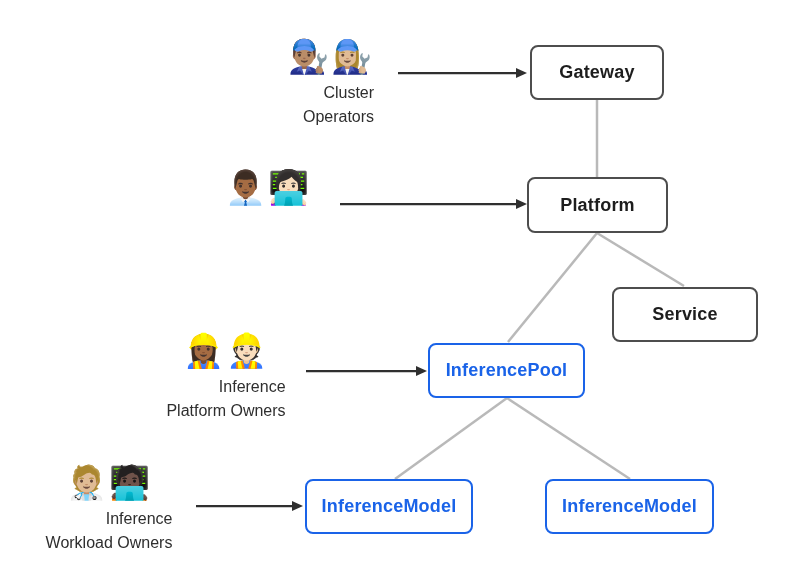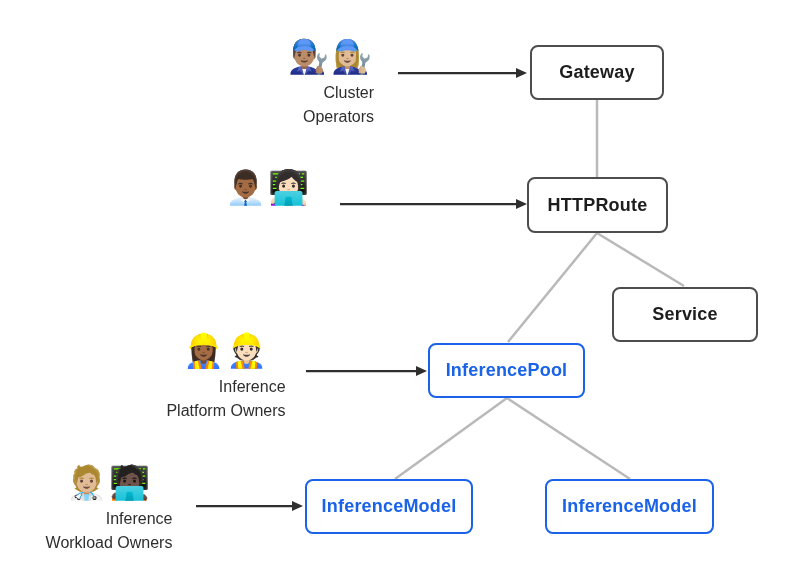--- a/index.html
+++ b/index.html
@@ -127,21 +127,21 @@
     <div class="persona-emojis">🧑🏼‍⚕️🧑🏿‍💻</div>
     <div class="persona-label">Inference
 Workload Owners</div>
   </div>
 
   <div class="node node-gateway">
     <span>Gateway</span>
   </div>
 
   <div class="node node-httproute">
-    <span>HTTPRoute</span>
+    <span>Platform</span>
   </div>
 
   <div class="node node-service">
     <span>Service</span>
   </div>
 
   <div class="node highlight node-inferencepool">
     <span>InferencePool</span>
   </div>
 

